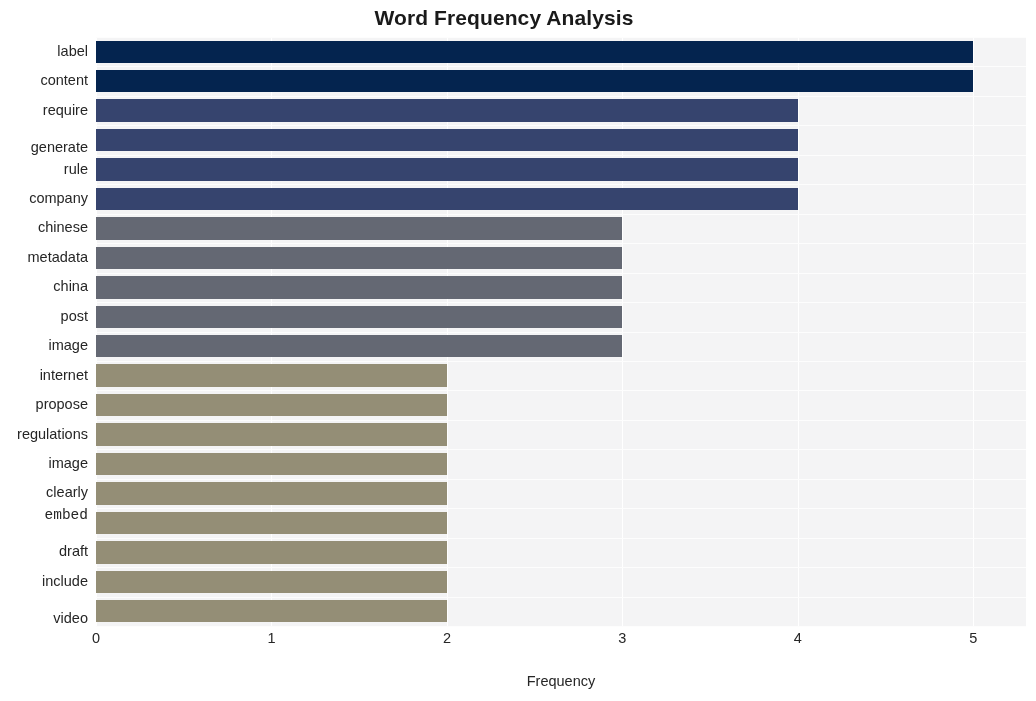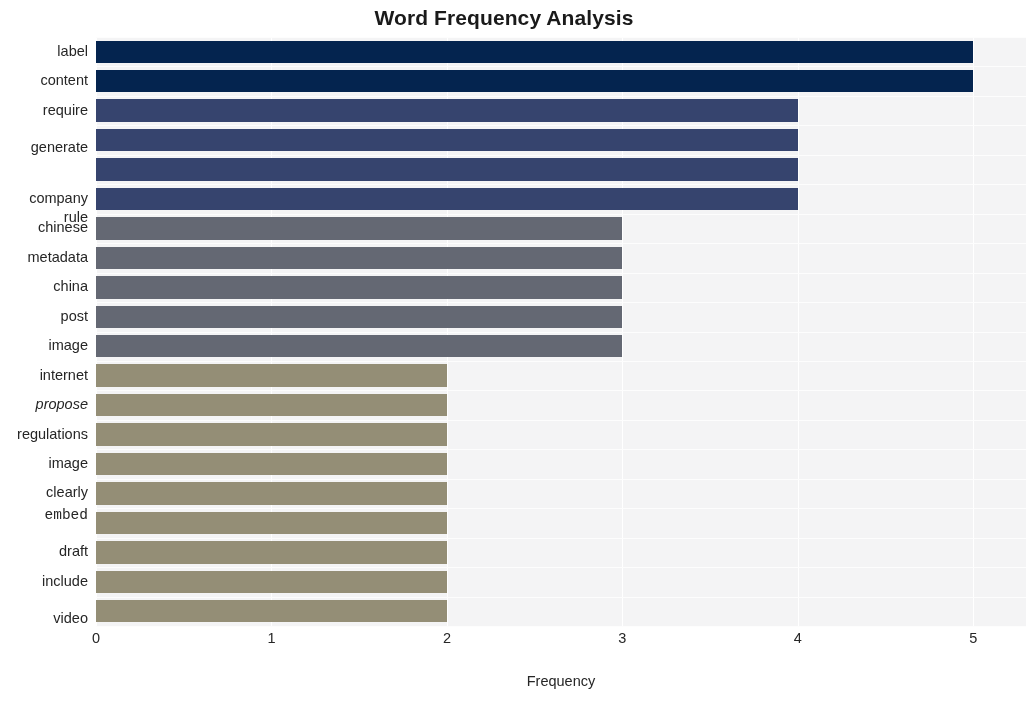--- a/index.html
+++ b/index.html
@@ -222,29 +222,29 @@
           <div class="bar" title="video: 2" style="width: 350.943px; background: rgb(148, 142, 118);"></div>
         </div>
       </div>
   </div>
 
   <div id="y-ticks">
       <div class="y-tick" style="top: 5.725px;">label</div>
       <div class="y-tick" style="top: 35.175px;">content</div>
       <div class="y-tick" style="top: 64.625px;">require</div>
       <div class="y-tick" style="top: 94.075px; margin-top: 8px;">generate</div>
-      <div class="y-tick" style="top: 123.525px; margin-top: 48px;">rule</div>
+      <div class="y-tick" style="top: 123.525px;">rule</div>
       <div class="y-tick" style="top: 152.975px;">company</div>
       <div class="y-tick" style="top: 182.425px;">chinese</div>
       <div class="y-tick" style="top: 211.875px;">metadata</div>
       <div class="y-tick" style="top: 241.325px;">china</div>
       <div class="y-tick" style="top: 270.775px;">post</div>
       <div class="y-tick" style="top: 300.225px;">image</div>
       <div class="y-tick" style="top: 329.675px;">internet</div>
-      <div class="y-tick" style="top: 359.125px; font-style: italic;">propose</div>
+      <div class="y-tick" style="top: 359.125px;">propose</div>
       <div class="y-tick" style="top: 388.575px;">regulations</div>
       <div class="y-tick" style="top: 418.025px;">image</div>
       <div class="y-tick" style="top: 447.475px;">clearly</div>
       <div class="y-tick" style="top: 470px; font-family: Liberation Mono, monospace;">embed</div>
       <div class="y-tick" style="top: 506.375px;">draft</div>
       <div class="y-tick" style="top: 535.825px; margin-left: 12px;">include</div>
       <div class="y-tick" style="top: 565.275px; margin-top: 8px;">video</div>
     </div>
   <div id="x-ticks">
       <div class="x-tick" style="left: 96px;">0</div>

